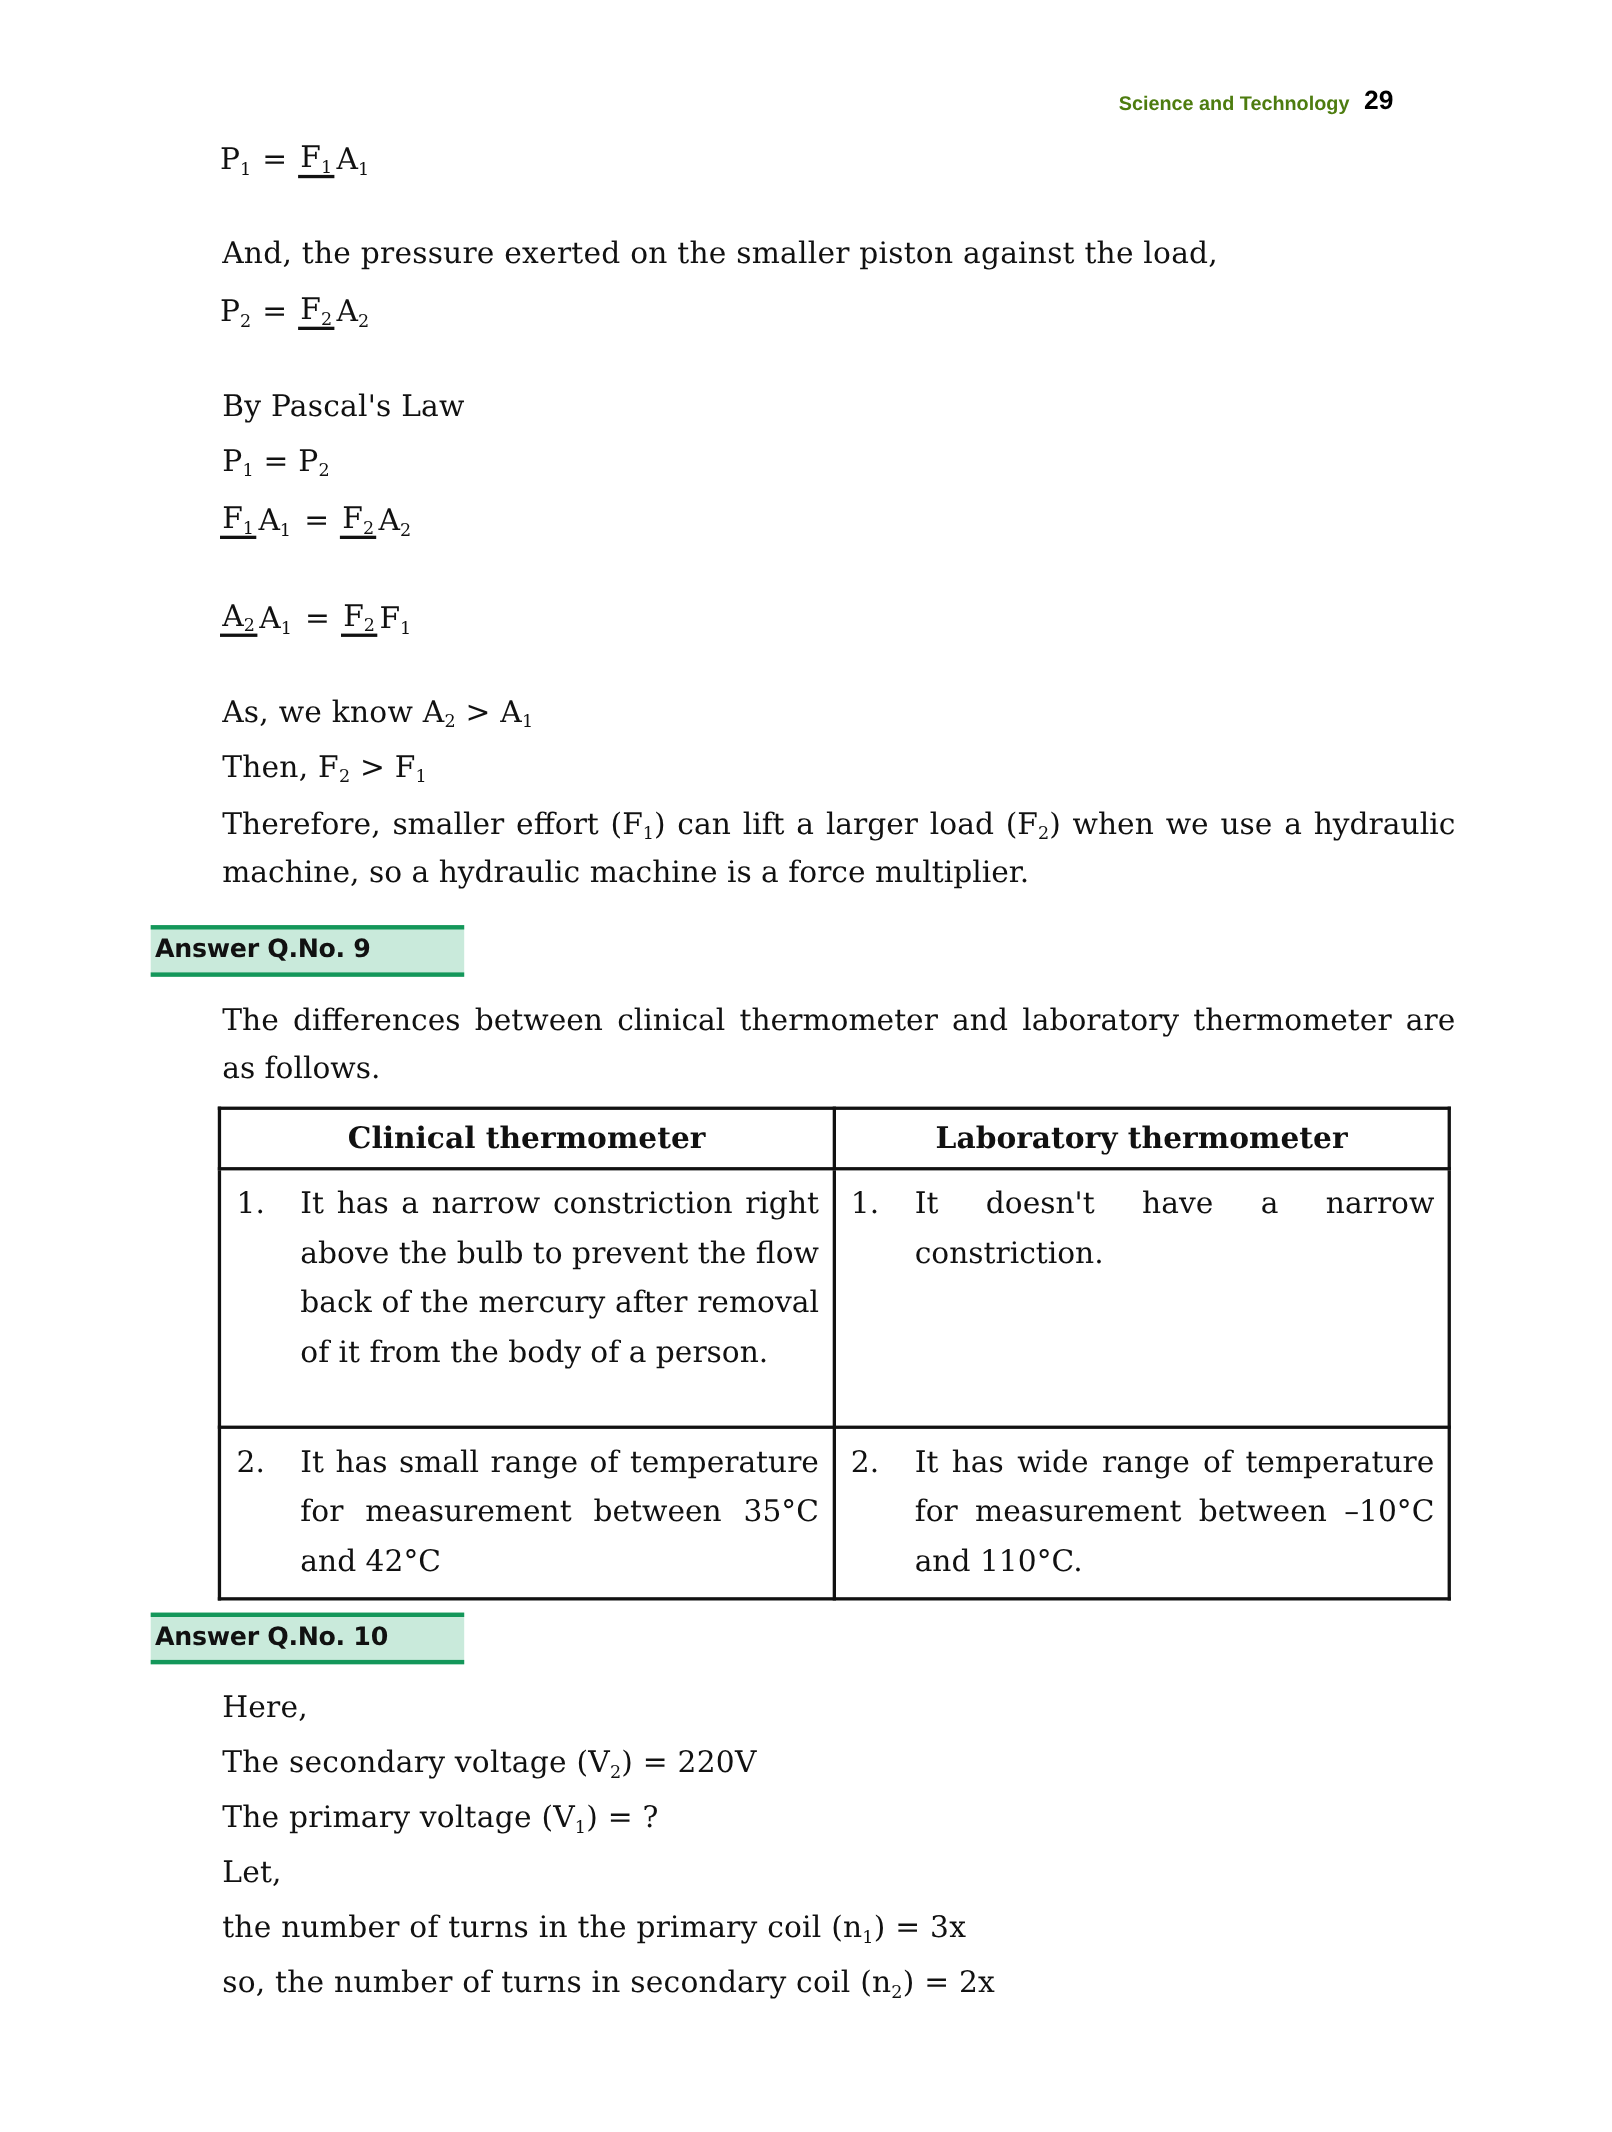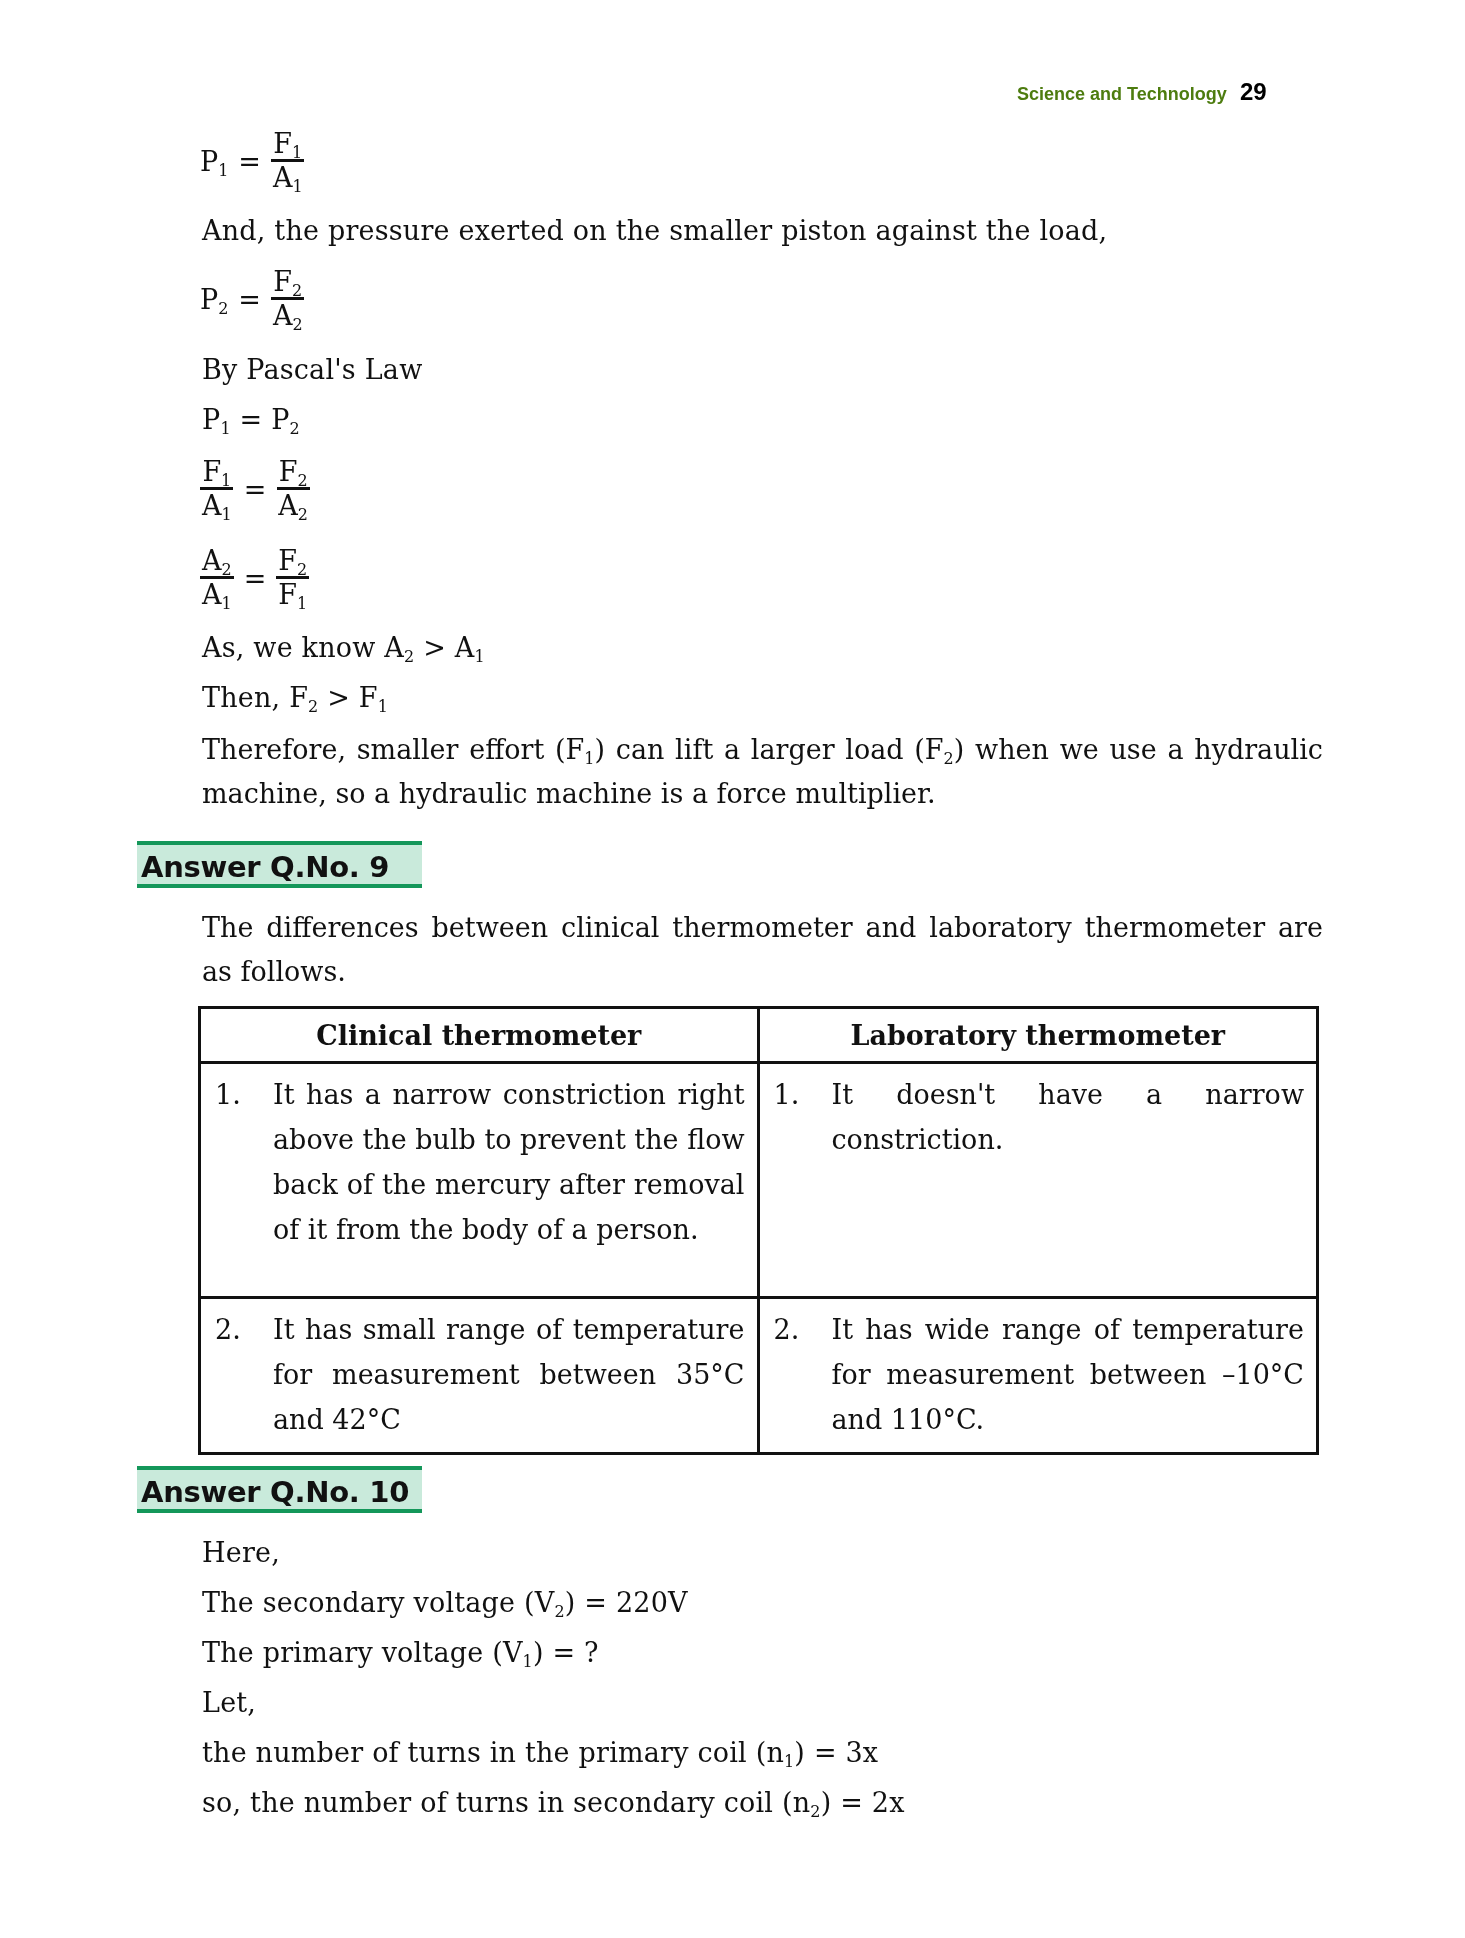--- a/index.html
+++ b/index.html
@@ -5,28 +5,28 @@
   html, body { margin:0; padding:0; background:#ffffff; }
   body { width:1465px; height:1938px; position:relative; overflow:hidden;
          font-family:"DejaVu Serif","Liberation Serif",serif; color:#111; }
   .running-head { position:absolute; top:84px; left:1017px; font-family:"Liberation Sans",sans-serif;
                   font-weight:bold; font-size:18px; color:#4d7c0f; white-space:nowrap; }
   .page-num { position:absolute; top:78px; left:1240px; font-family:"Liberation Sans",sans-serif;
               font-weight:bold; font-size:24px; color:#000000; }
   .line { position:absolute; left:202px; font-size:27px; line-height:32px; white-space:nowrap; letter-spacing:0.2px; }
   .just { position:absolute; left:202px; width:1121px; font-size:27px; line-height:44px; text-align:justify; text-align-last:left; }
   sub { font-size:16px; vertical-align:-5px; line-height:0; }
-  .frac { display:inline-flex; flex-direction:column; align-items:center; vertical-align:middle; }
+  .frac { display:inline-flex; flex-direction:row; align-items:center; vertical-align:middle; }
   .frac .num { border-bottom:3px solid #111; padding:0 2px; line-height:30px; }
   .frac .den { line-height:32px; padding:0 2px; }
   .eqrow { position:absolute; left:200px; font-size:27px; display:flex; align-items:center; gap:10px; white-space:nowrap; }
   .answer-bar { position:absolute; left:137px; width:285px; height:39px; background:#c9eadb;
                 border-top:4px solid #14975a; border-bottom:4px solid #14975a; }
   .answer-bar span { position:absolute; left:4px; top:5px; font-family:"DejaVu Sans","Liberation Sans",sans-serif;
-                     font-weight:bold; font-size:29px; color:#111; letter-spacing:-0.3px; }
+                     font-weight:bold; font-size:23px; color:#111; letter-spacing:-0.3px; }
   table.cmp { position:absolute; left:198px; top:1006px; width:1121px; border-collapse:collapse; font-size:27px;border-radius:12px; }
   table.cmp th, table.cmp td { border:3px solid #111; vertical-align:top; }
   table.cmp th { height:52px; font-weight:bold; text-align:center; font-size:27px; padding:0; vertical-align:middle; }
   table.cmp td { padding:8px 12px 10px 14px; }
   .cell { display:flex; }
   .cell .num { width:58px; flex:0 0 58px; line-height:45px; }
   .cell .txt { flex:1; line-height:45px; text-align:justify; text-align-last:left; }
 </style>
 </head>
 <body>

